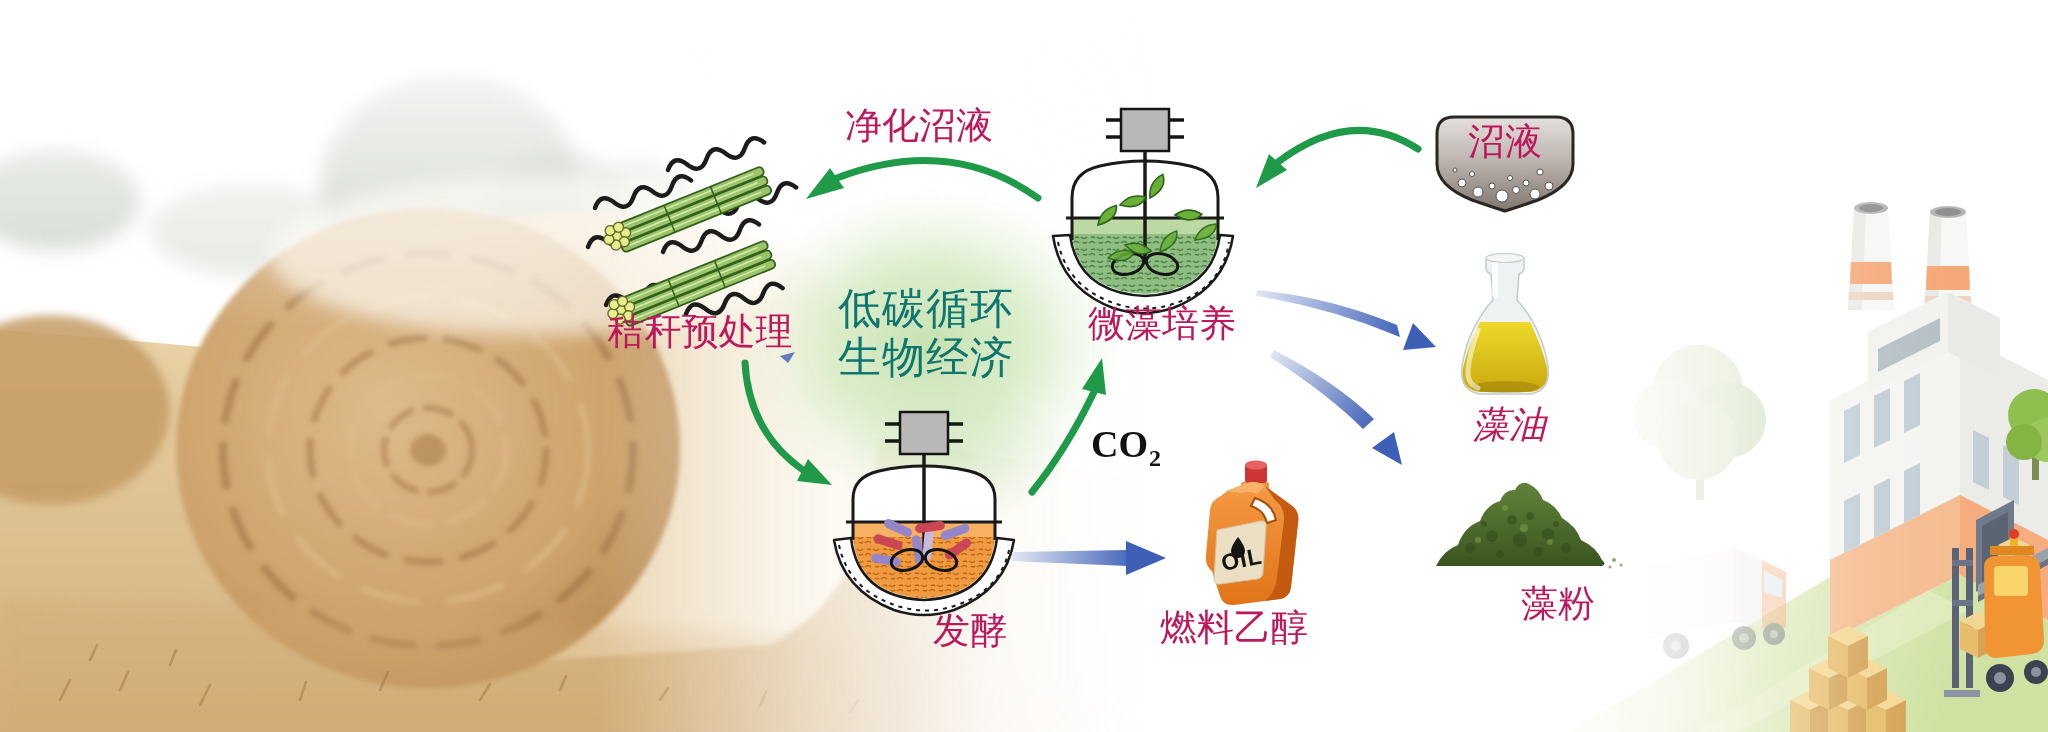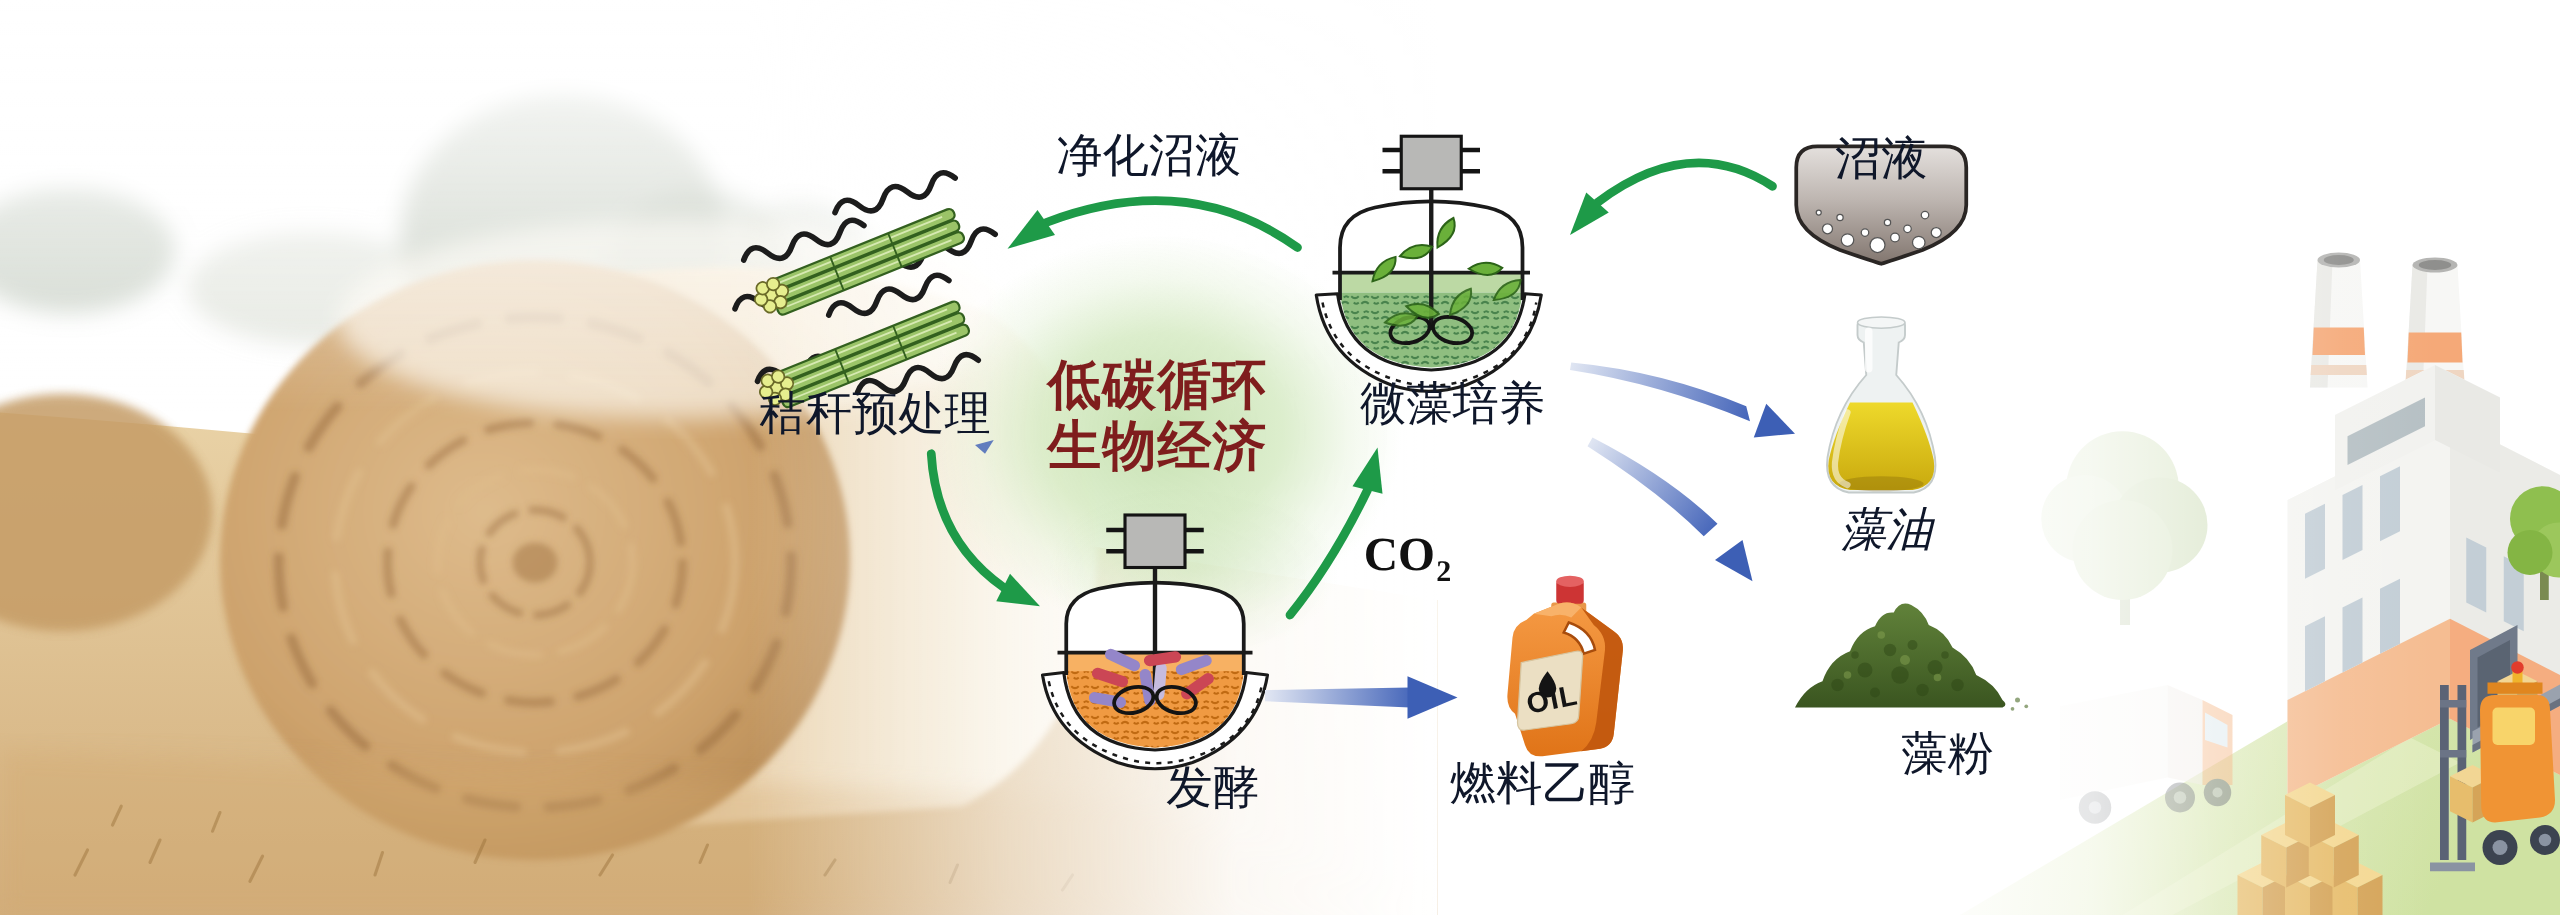--- a/index.html
+++ b/index.html
@@ -8,23 +8,23 @@
   .stage svg{position:absolute;top:0;}
   .bg-left{left:0;}
   .bg-right{left:1548px;}
   .diagram{left:0;}
   .glow{position:absolute;pointer-events:none;}
   .glow1{left:690px;top:148px;width:480px;height:395px;
     background:radial-gradient(50% 50% at 50% 50%, rgba(196,224,174,0.95) 0%, rgba(205,230,183,0.70) 40%, rgba(221,238,205,0.35) 62%, rgba(255,255,255,0) 80%);}
   .glow2{left:800px;top:360px;width:310px;height:190px;
     background:radial-gradient(50% 50% at 50% 50%, rgba(205,228,185,0.55) 0%, rgba(255,255,255,0) 75%);}
   .lbl{position:absolute;transform:translateX(-50%);white-space:nowrap;
-       font-size:37px;color:#0f172a;line-height:1.1;}
+       font-size:37px;color:#be185d;line-height:1.1;}
   .title{position:absolute;left:926px;top:284px;transform:translateX(-50%);
-         text-align:center;font-size:43px;font-weight:bold;color:#7f1d1d;
+         text-align:center;font-size:43px;font-weight:normal;color:#0f766e;
          line-height:49px;letter-spacing:1px;white-space:nowrap;}
   .co2{position:absolute;left:1091px;top:422px;color:#111;font-weight:bold;white-space:nowrap;}
   .co2 .base{font-size:38px;}
   .co2 .sub{font-size:24px;position:relative;top:9px;left:1px;}
 </style>
 </head>
 <body>
 
 <div class="stage">
 
@@ -502,21 +502,21 @@
   </svg>
 
   <div class="title">
     <div>低碳循环</div>
     <div>生物经济</div>
   </div>
 
   <div class="lbl" style="left:919px;top:106px;">净化沼液</div>
   <div class="lbl" style="left:700px;top:312px;">秸秆预处理</div>
   <div class="lbl" style="left:1162px;top:304px;">微藻培养</div>
-  <div class="lbl" style="left:1505px;top:108px;">沼液</div>
+  <div class="lbl" style="left:1505px;top:122px;">沼液</div>
   <div class="lbl" style="left:970px;top:611px;">发酵</div>
   <div class="lbl" style="left:1234px;top:608px;">燃料乙醇</div>
   <div class="lbl" style="left:1509px;top:405px;font-style:italic;">藻油</div>
   <div class="lbl" style="left:1518px;top:584px;margin-left:40px;">藻粉</div>
 
   <div class="co2">
     <span class="base">CO</span><span class="sub">2</span>
   </div>
 
 </div>

